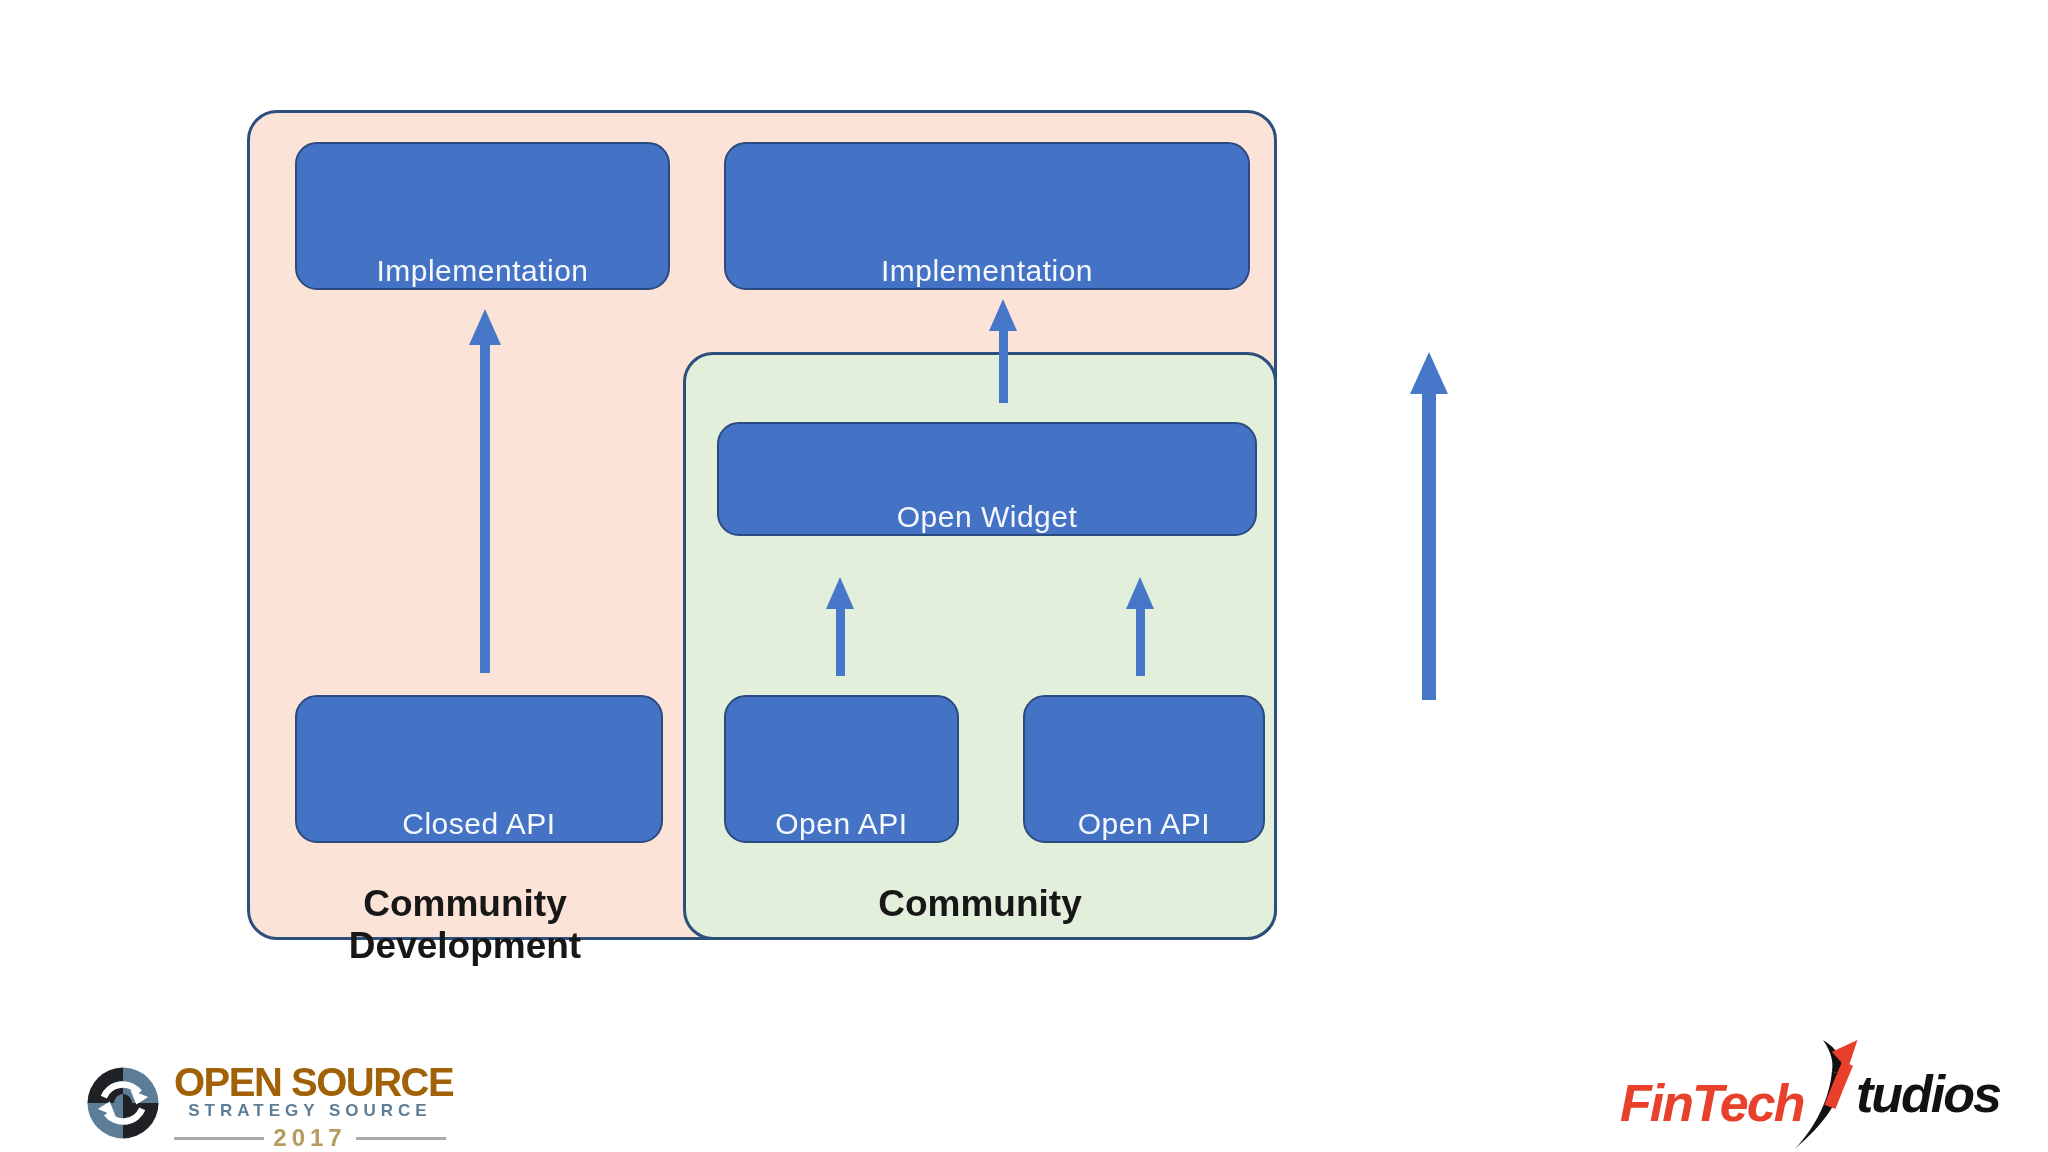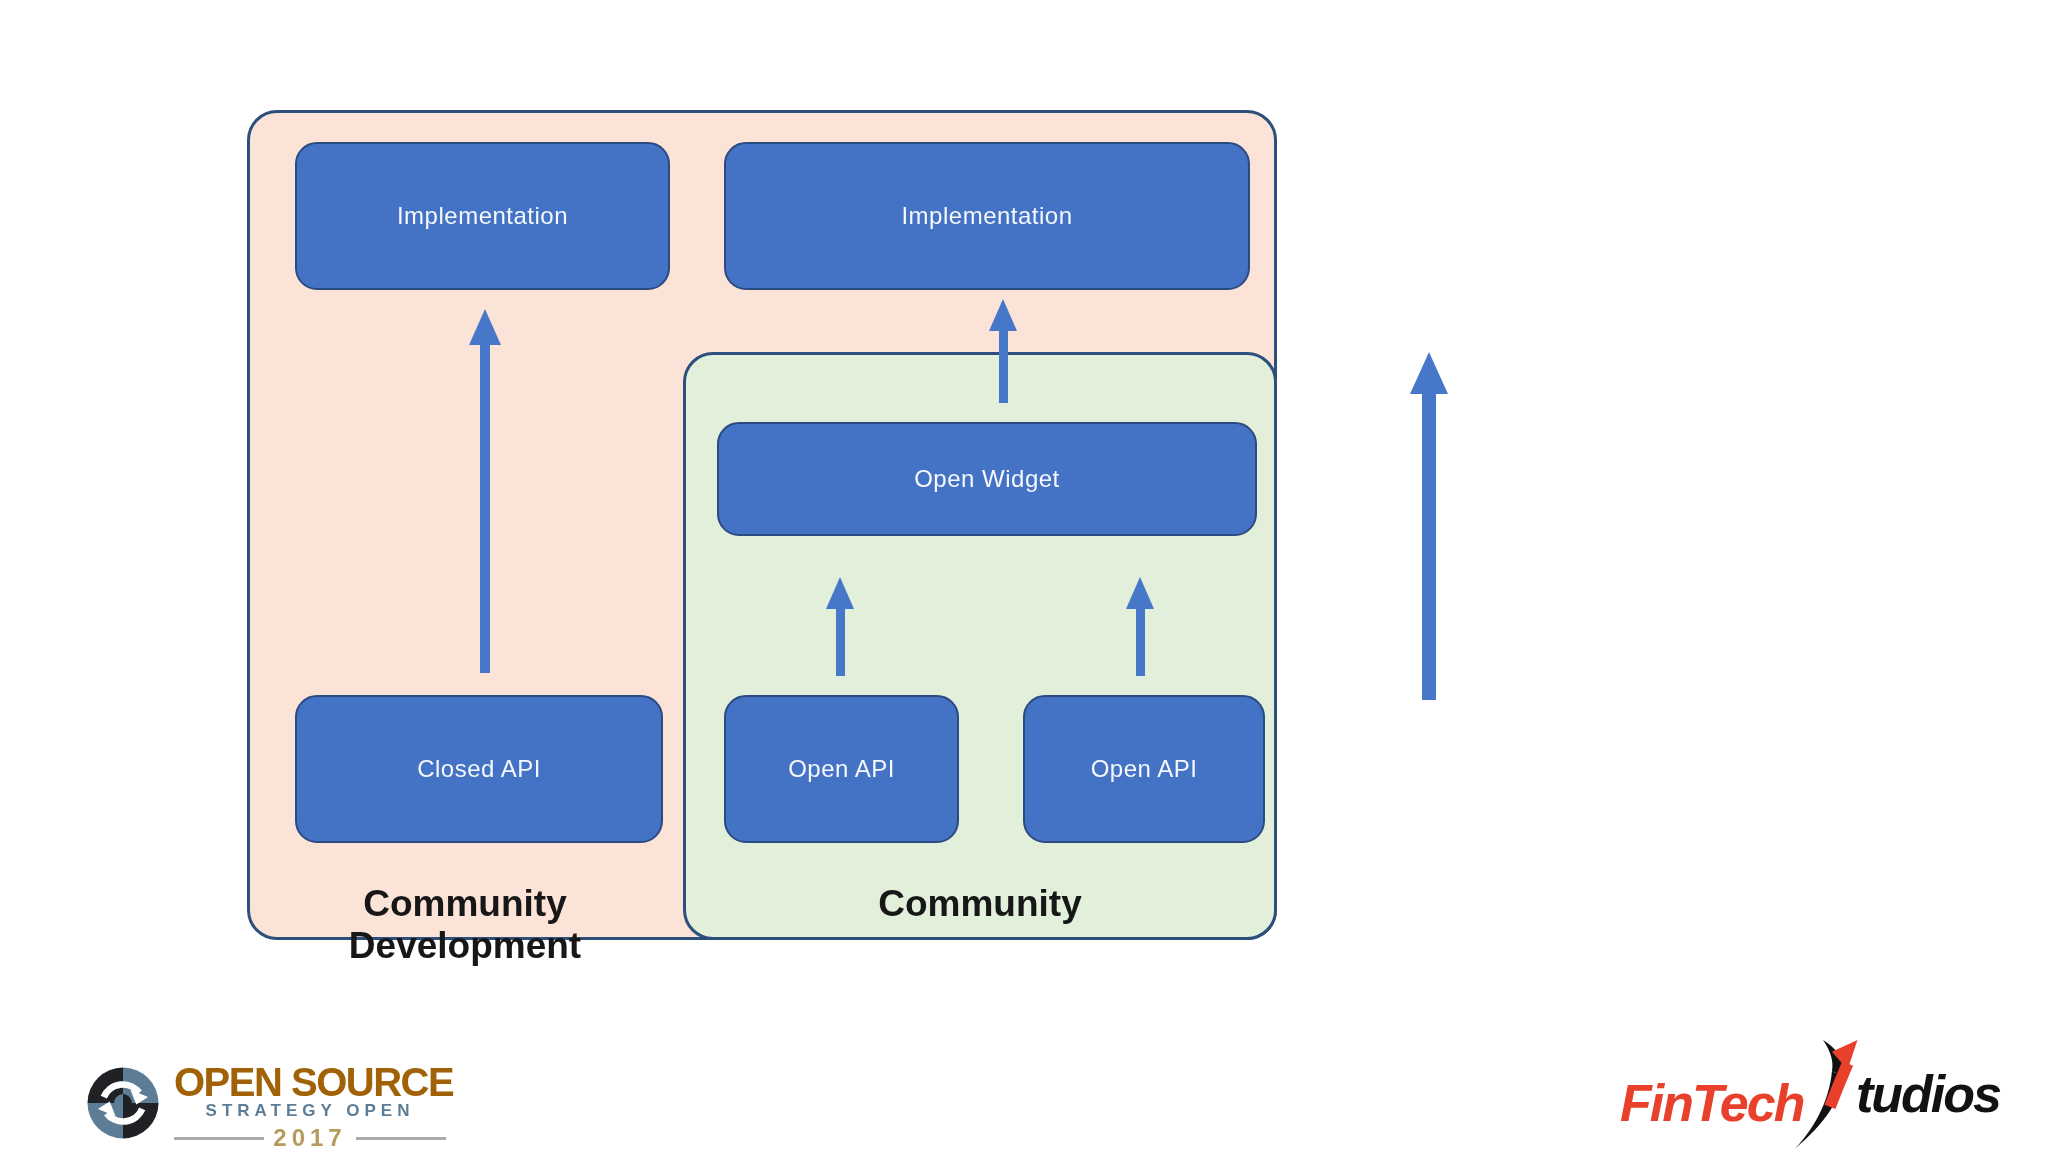--- a/index.html
+++ b/index.html
@@ -36,24 +36,24 @@
   }
 
   
   .node {
     position: absolute;
     background: var(--box-fill, #4472c4);
     border: 2px solid var(--box-border, #2b4a80);
     border-radius: 22px;
     box-sizing: border-box;
     display: flex;
-    align-items: center;
+    align-items: flex-end;
     justify-content: center;
     color: #f5f8fc;
-    font-size: 24px;
+    font-size: 30px;
     letter-spacing: 0.5px;
   }
   .node-impl-left  { left: 295px;  top: 142px; width: 375px; height: 148px; }
   .node-impl-right { left: 724px;  top: 142px; width: 526px; height: 148px; }
   .node-open-widget{ left: 717px;  top: 422px; width: 540px; height: 114px; }
   .node-closed-api { left: 295px;  top: 695px; width: 368px; height: 148px; }
   .node-open-api-l { left: 724px;  top: 695px; width: 235px; height: 148px; }
   .node-open-api-r { left: 1023px; top: 695px; width: 242px; height: 148px; }
 
   
@@ -202,21 +202,21 @@
       <path d="M50,50 L2,50 A48,48 0 0 0 50,98 Z" fill="#5d7d96"></path>
       <path d="M50,50 L50,98 A48,48 0 0 0 98,50 Z" fill="#202125"></path>
       <path d="M50,38 A12,12 0 0 1 50,62 Z" fill="#202125"></path>
       <path d="M50,62 A12,12 0 0 1 50,38 Z" fill="#5d7d96"></path>
       <path d="M24,42 A28,28 0 0 1 72,36" stroke="#ffffff" stroke-width="9" fill="none"></path>
       <polygon points="84,42 60,32 68,52" fill="#ffffff"></polygon>
       <path d="M76,58 A28,28 0 0 1 28,64" stroke="#ffffff" stroke-width="9" fill="none"></path>
       <polygon points="16,58 40,68 32,48" fill="#ffffff"></polygon>
     </svg>
     <div class="ossf-title">OPEN SOURCE</div>
-    <div class="ossf-subtitle">STRATEGY OPEN</div>
+    <div class="ossf-subtitle">STRATEGY SOURCE</div>
     <div class="ossf-year-row">
       <span class="rule"></span>
       <span class="ossf-year">2017</span>
       <span class="rule"></span>
     </div>
   </div>
 
   <div class="fts">
     <span class="fts-red">FinTech</span>
     <svg class="fts-s" viewBox="0 0 70 115">

